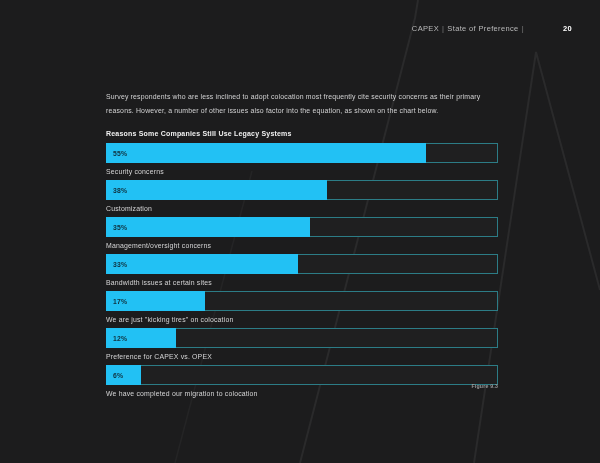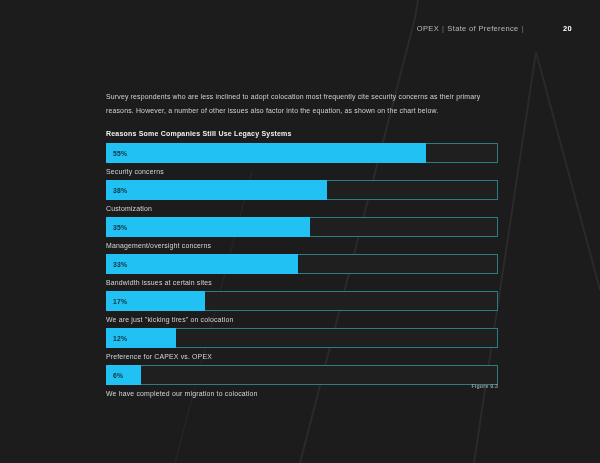--- a/index.html
+++ b/index.html
@@ -115,21 +115,21 @@
 
 <div class="page">
 
   <svg class="bg-lines" viewBox="0 0 600 463" preserveAspectRatio="none">
     <polyline points="300,463 415,18 418,0" fill="none" stroke="#2a2a2b" stroke-width="2"></polyline>
     <polyline points="474,463 536,52 600,290" fill="none" stroke="#2a2a2b" stroke-width="2"></polyline>
     <polyline points="175,463 252,171" fill="none" stroke="#242425" stroke-width="1.6"></polyline>
   </svg>
 
   <div class="header">
-    <span>OPEX</span><span class="sep">|</span><span>State of Preference</span><span class="sep">|</span><span class="pagenum">20</span>
+    <span>CAPEX</span><span class="sep">|</span><span>State of Preference</span><span class="sep">|</span><span class="pagenum">20</span>
   </div>
 
   <div class="intro">Survey respondents who are less inclined to adopt colocation most frequently cite security concerns as their primary reasons. However, a number of other issues also factor into the equation, as shown on the chart below.</div>
 
   <div class="chart">
     <div class="chart-title">Reasons Some Companies Still Use Legacy Systems</div>
 
     <div class="row">
       <div class="track" style="border-color: rgb(44, 124, 134);">
         <div class="fill" style="width: 82.0896%; background: rgb(34, 193, 244);">

